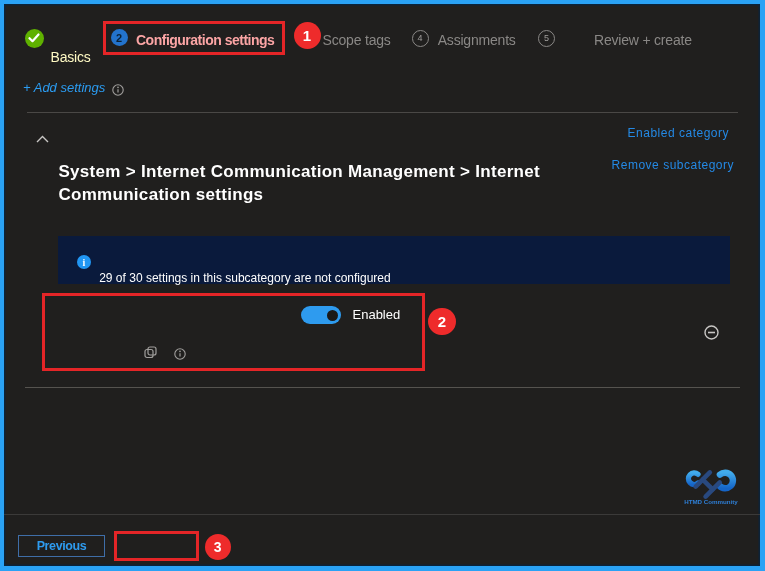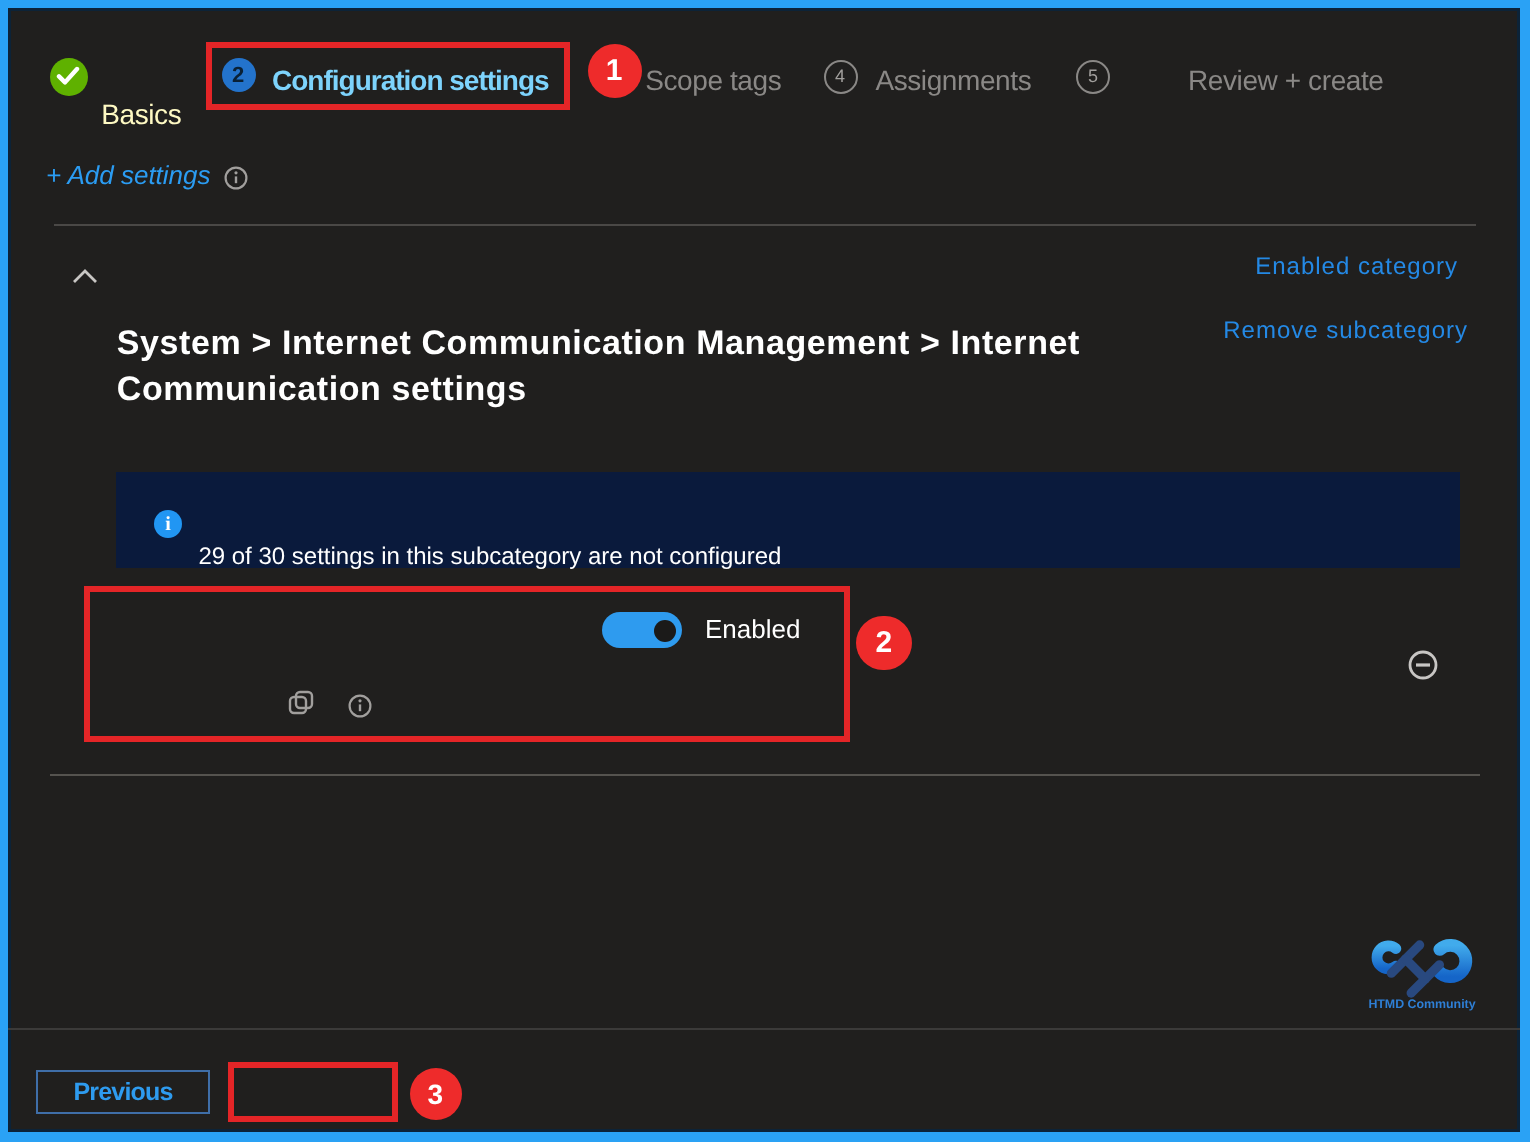--- a/index.html
+++ b/index.html
@@ -19,21 +19,21 @@
 
   <div class="abs circle" style="left:20.5px; top:24.5px; width:19px; height:19px; background:#5fb100;">
     <svg width="12" height="10" viewBox="0 0 12 10">
         <path d="M1.5 5.2 L4.5 8.2 L10.5 1.5" stroke="#fff" stroke-width="2.2" fill="none" stroke-linecap="round" stroke-linejoin="round"></path>
       </svg>
   </div>
   <div class="abs" style="left:46.6px; top:27.5px; font-size:14px; color:#fef9c3; letter-spacing:-0.2px;margin-top:17px;">Basics</div>
 
   <div class="redbox" style="left:99px; top:16.5px; width:181.5px; height:34px; border-width:3.5px;"></div>
   <div class="abs circle" style="left:106.5px; top:25.4px; width:17px; height:17px; background:#2373cc; color:#0a2136; font-size:11px; font-weight:bold;">2</div>
-  <div class="abs" style="left:132px; top:28px; font-size:14px; font-weight:bold; color:#7dd3fc; letter-spacing:-0.5px;">Configuration settings</div>
+  <div class="abs" style="left:132px; top:28px; font-size:14px; font-weight:bold; color:#fca5a5; letter-spacing:-0.5px;">Configuration settings</div>
 
   <div class="redcirc" style="left:289.5px; top:17.5px; width:27px; height:27px;">1</div>
   <div class="abs steptext" style="left:318.6px; top:27.5px;">Scope tags</div>
 
   <div class="abs circle" style="left:407.5px; top:25.5px; width:17px; height:17px; border:1.5px solid #8a8886; color:#a19f9d; font-size:9px;">4</div>
   <div class="abs steptext" style="left:433.7px; top:27.5px;">Assignments</div>
 
   <div class="abs circle" style="left:534px; top:25.5px; width:17px; height:17px; border:1.5px solid #8a8886; color:#a19f9d; font-size:9px;">5</div>
   <div class="abs steptext" style="left:590px; top:27.5px;">Review + create</div>
 

